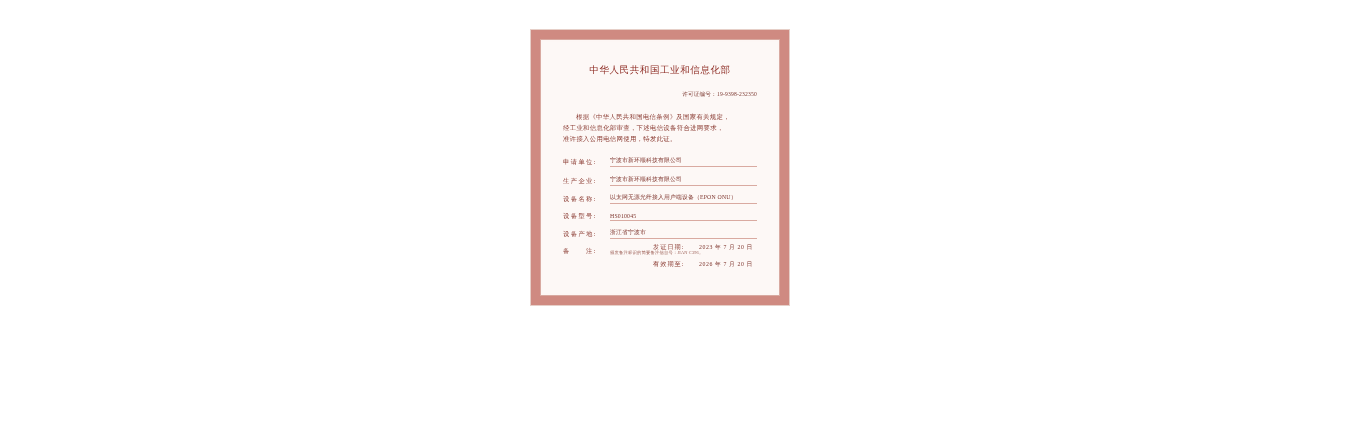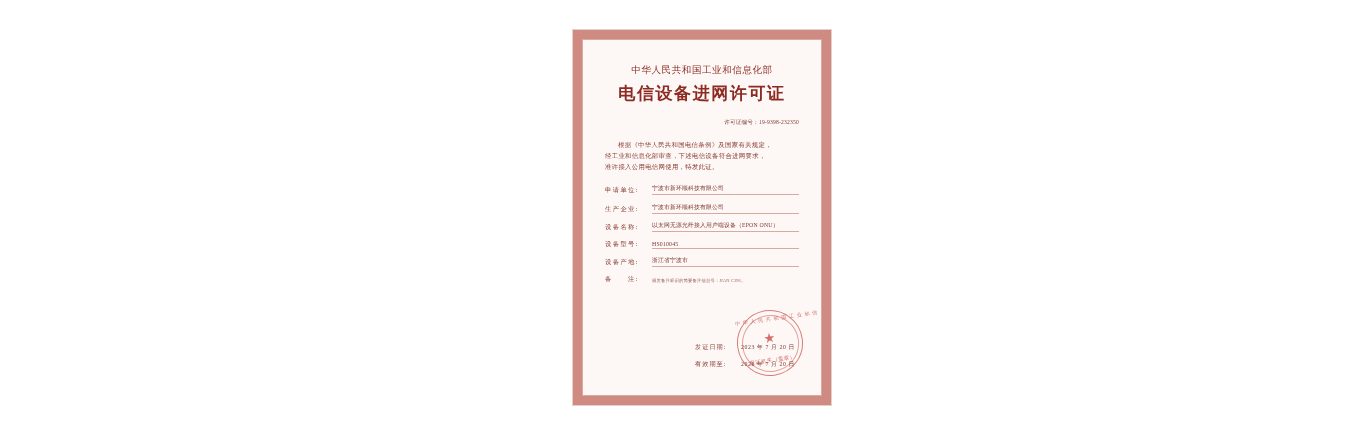--- a/index.html
+++ b/index.html
@@ -16,24 +16,24 @@
   #stage {
     position: relative;
     width: 1370px;
     height: 435px;
     background: #ffffff;
   }
 
   
   .cert {
     position: absolute;
-    left: 572px;
+    left: 530px;
     top: 29px;
     width: 260px;
-    height: 377px;
+    height: 277px;
     background: #fdf6f3;
     box-sizing: border-box;
     border: 1px solid #e6cfc8;
   }
   .cert-border-outer {
     position: absolute;
     inset: 0;
     box-sizing: border-box;
     border: 9px solid #cf8a81;
     
@@ -218,21 +218,20 @@
 <div id="stage">
 
   <div class="cert">
     <div class="cert-border-outer"></div>
     <div class="cert-border-inner-shade"></div>
     <div class="watermark"></div>
 
     <div class="cert-inner">
 
       <div class="ministry">中华人民共和国工业和信息化部</div>
-      <div class="cert-title">电信设备进网许可证</div>
 
       <div class="license-no">
         <span>许可证编号：</span><span>19-9398-232350</span>
       </div>
 
       <div class="para">
         <span class="ind"></span><span>根据《中华人民共和国电信条例》及国家有关规定，</span><br>
         <span>经工业和信息化部审查，下述电信设备符合进网要求，</span><br>
         <span>准许接入公用电信网使用，特发此证。</span>
       </div>

